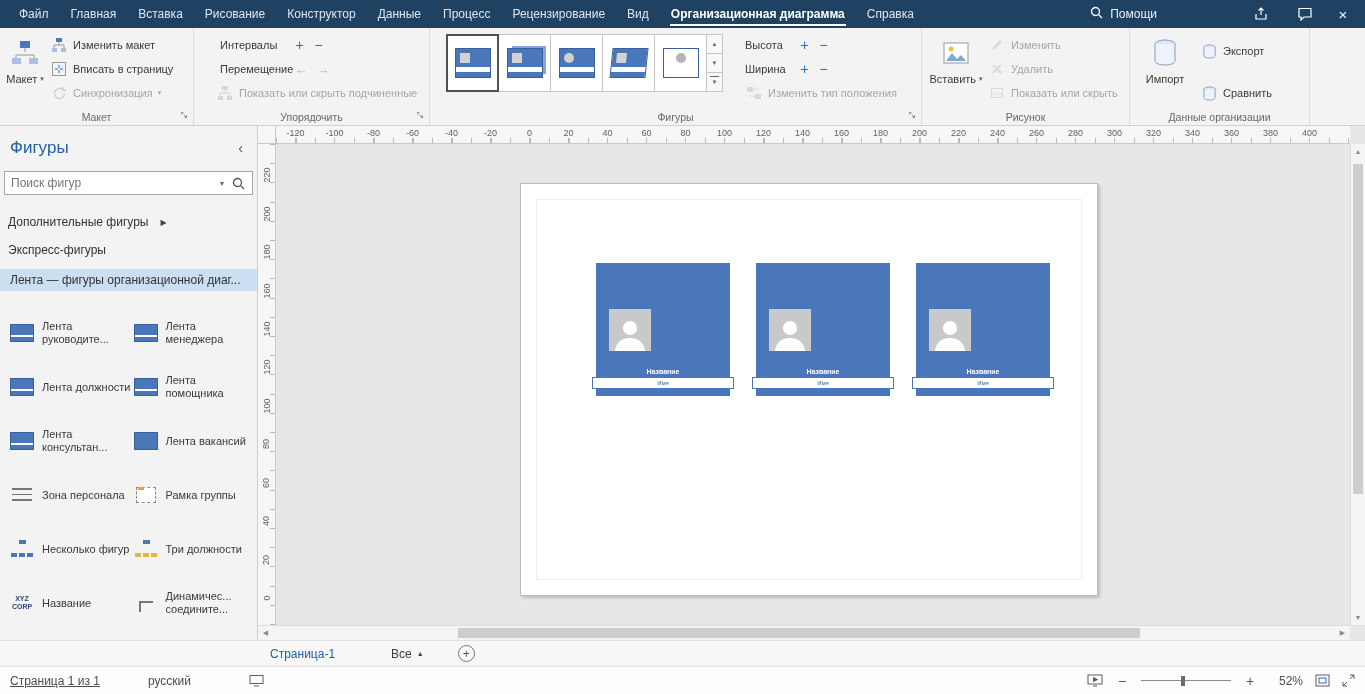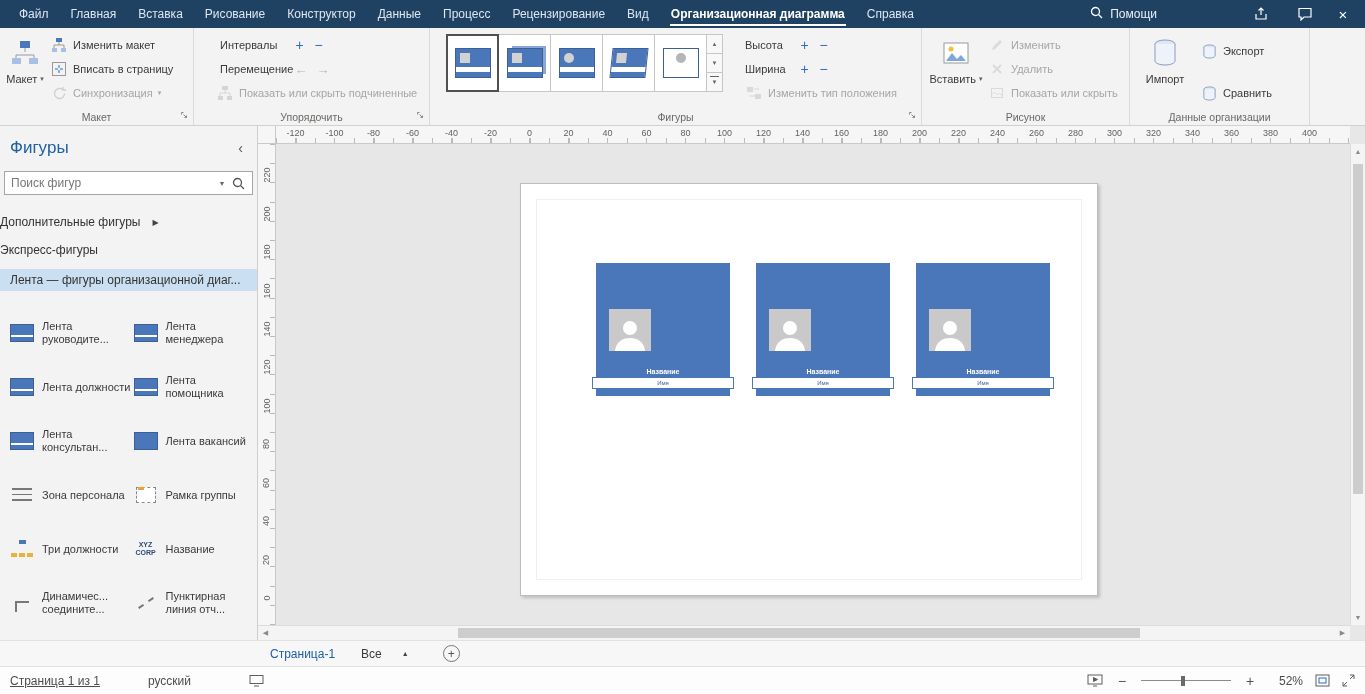--- a/index.html
+++ b/index.html
@@ -72,21 +72,21 @@
   
   .shapes-panel { position:absolute; left:0; top:126px; width:258px; height:514px; background:#f3f3f3; border-right:1px solid #cecece; overflow:hidden; }
   .sp-title-row { display:flex; align-items:center; justify-content:space-between; margin:12px 14px 0 10px; }
   .sp-title { font-size:17px; color:#2160a5; }
   .sp-collapse { color:#555; font-size:14px; cursor:default; }
   .sp-search { margin:13px 4px 0; height:24px; background:#fff; border:1px solid #a6a6a6; display:flex; align-items:center; }
   .sp-input { flex:1; min-width:0; border:none; outline:none; background:transparent; font-size:12px; padding:0 6px; color:#333; font-family:inherit; }
   .sp-input::placeholder { color:#777; }
   .sp-caret { font-size:8px; color:#666; padding:0 6px; }
   .sp-mag { padding:0 7px 0 2px; display:flex; }
-  .sp-link { margin:20px 0 0; font-size:12px; color:#333; display:flex; align-items:center; gap:12px; white-space:nowrap; }
+  .sp-link { margin:20px 8px 0; font-size:12px; color:#333; display:flex; align-items:center; gap:12px; white-space:nowrap; }
   .sp-link.quick { margin-top:14px; }
   .sp-arrow { font-size:8px; color:#444; }
   .sp-stencil { margin-top:12px; height:22px; background:#cbdff2; display:flex; align-items:center; padding:0 10px; font-size:12px; color:#333; white-space:nowrap; overflow:hidden; }
   .masters { margin-top:24px; display:grid; grid-template-columns:1fr 1fr; row-gap:18px; padding:0 2px 0 8px; }
   .master { height:36px; display:flex; align-items:center; gap:6px; overflow:hidden; }
   .m-label { font-size:11px; color:#3b3a39; line-height:1.15; }
   .m-icon { width:28px; height:22px; flex:none; position:relative; display:flex; align-items:center; justify-content:center; }
   .m-icon[class*="ic-belt"]::before { content:""; width:22px; height:16px; border:1px solid #3a5f99; background:linear-gradient(#4a76ba 0 60%, #fff 60% 78%, #4a76ba 78%); }
   .m-icon.ic-belt-vacancy::before { background:#4a76ba; }
   .ic-team-zone::before { content:""; width:20px; height:14px; background:repeating-linear-gradient(#777 0 1.5px, transparent 1.5px 5.5px); }
@@ -127,21 +127,21 @@
   .vs-up { top:0; } .vs-down { bottom:0; }
   .vs-thumb { position:absolute; left:2px; right:2px; top:20px; height:330px; background:#cdcdcd; }
   .hscroll { position:absolute; left:0; right:15px; bottom:0; height:15px; background:#f4f4f4; border-top:1px solid #dcdcdc; }
   .hs-btn { position:absolute; top:0; bottom:0; width:15px; display:flex; align-items:center; justify-content:center; font-size:7px; color:#8a8a8a; }
   .hs-left { left:0; } .hs-right { right:0; }
   .hs-thumb { position:absolute; top:2px; bottom:2px; left:200px; width:682px; background:#cdcdcd; }
 
   
   .pagebar { position:absolute; left:0; top:640px; width:100%; height:26px; background:#f7f7f7; border-top:1px solid #e2e2e2; display:flex; align-items:center; padding-left:270px; }
   .pagetab { font-size:12px; color:#1f5ca8; white-space:nowrap; }
-  .alltabs { margin-left:26px; font-size:12px; color:#3b3a39; display:flex; align-items:center; gap:20px; }
+  .alltabs { margin-left:56px; font-size:12px; color:#3b3a39; display:flex; align-items:center; gap:5px; }
   .up-tri { font-size:7px; color:#444; }
   .addpage { margin-left:34px; width:17px; height:17px; border:1px solid #767676; border-radius:50%; display:flex; align-items:center; justify-content:center; font-size:12px; color:#555; }
   .statusbar { position:absolute; left:0; top:666px; width:100%; height:28px; background:#fdfdfd; border-top:1px solid #e1e1e1; display:flex; align-items:center; font-size:12px; color:#4f4d4b; padding:0 10px; }
   .sb-pageinfo { margin-right:48px; white-space:nowrap;text-decoration:underline; }
   .sb-lang { margin-right:58px; }
   .sb-icon { display:flex; align-items:center; }
   .sb-right { margin-left:auto; display:flex; align-items:center; gap:12px; }
   .zbtn { font-size:14px; color:#555; width:14px; text-align:center; }
   .zoom-slider { width:90px; height:14px; position:relative; display:flex; align-items:center; }
   .zoom-slider::before { content:""; width:100%; height:1px; background:#8a8a8a; }
@@ -479,20 +479,26 @@
         <span class="m-icon ic-team-zone">
             <span class="m-icon-text"></span>
           </span>
         <span class="m-label">Зона персонала</span>
       </div>
         <div class="master">
         <span class="m-icon ic-group-frame">
             <span class="m-icon-text"></span>
           </span>
         <span class="m-label">Рамка группы</span>
+      </div>
+        <div class="master">
+        <span class="m-icon ic-multi-shapes">
+            <span class="m-icon-text"></span>
+          </span>
+        <span class="m-label">Несколько фигур</span>
       </div>
         <div class="master">
         <span class="m-icon ic-three-positions">
             <span class="m-icon-text"></span>
           </span>
         <span class="m-label">Три должности</span>
       </div>
         <div class="master">
         <span class="m-icon ic-title">
             <span class="m-icon-text">XYZ

